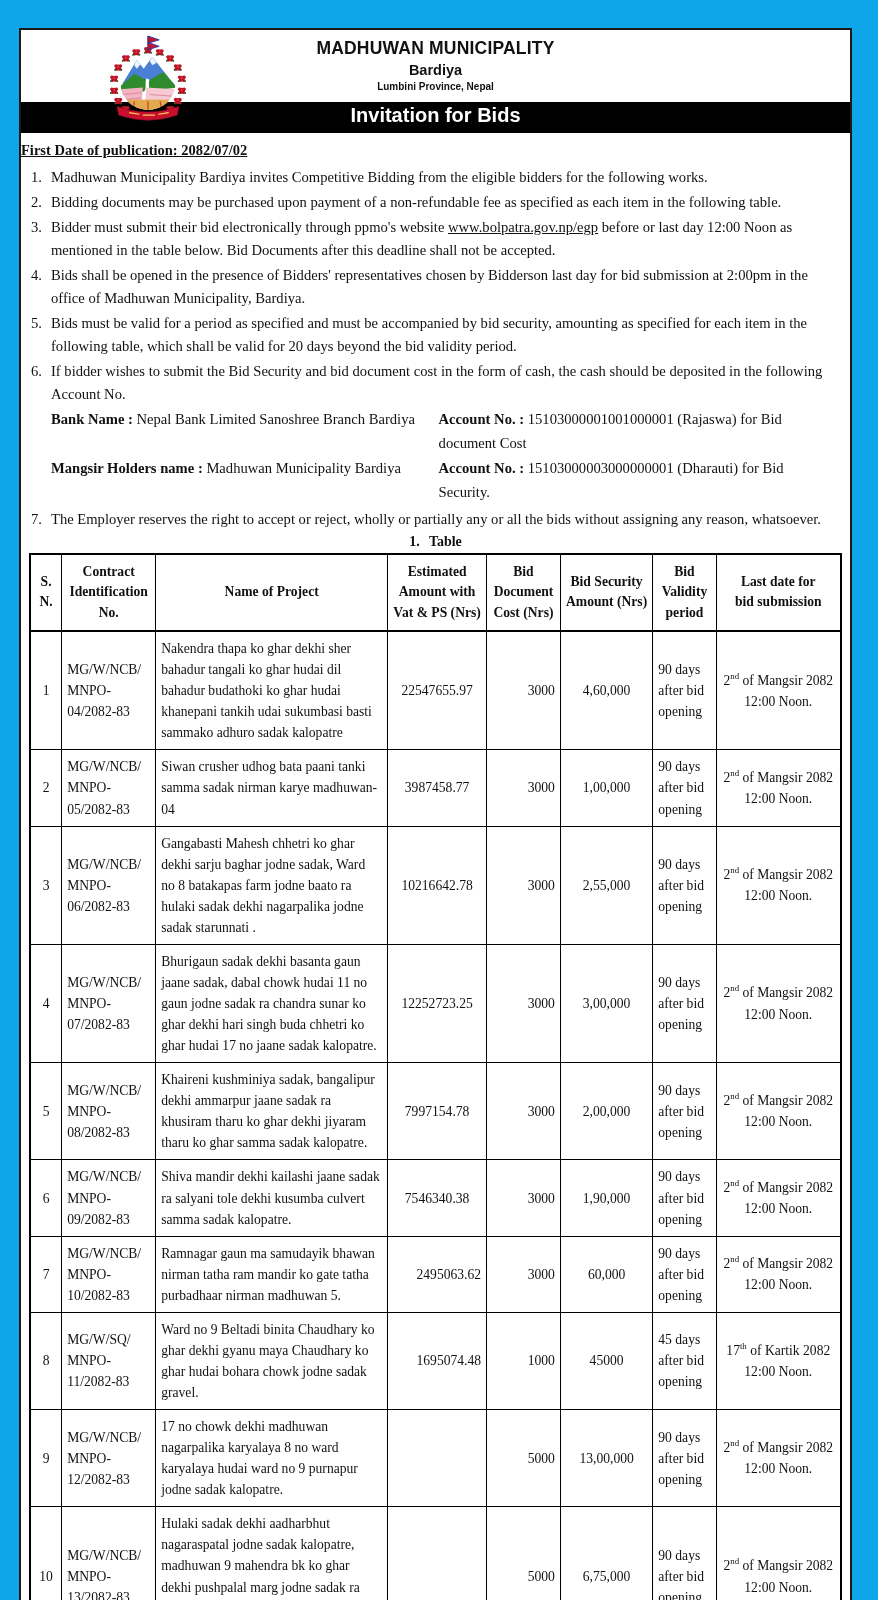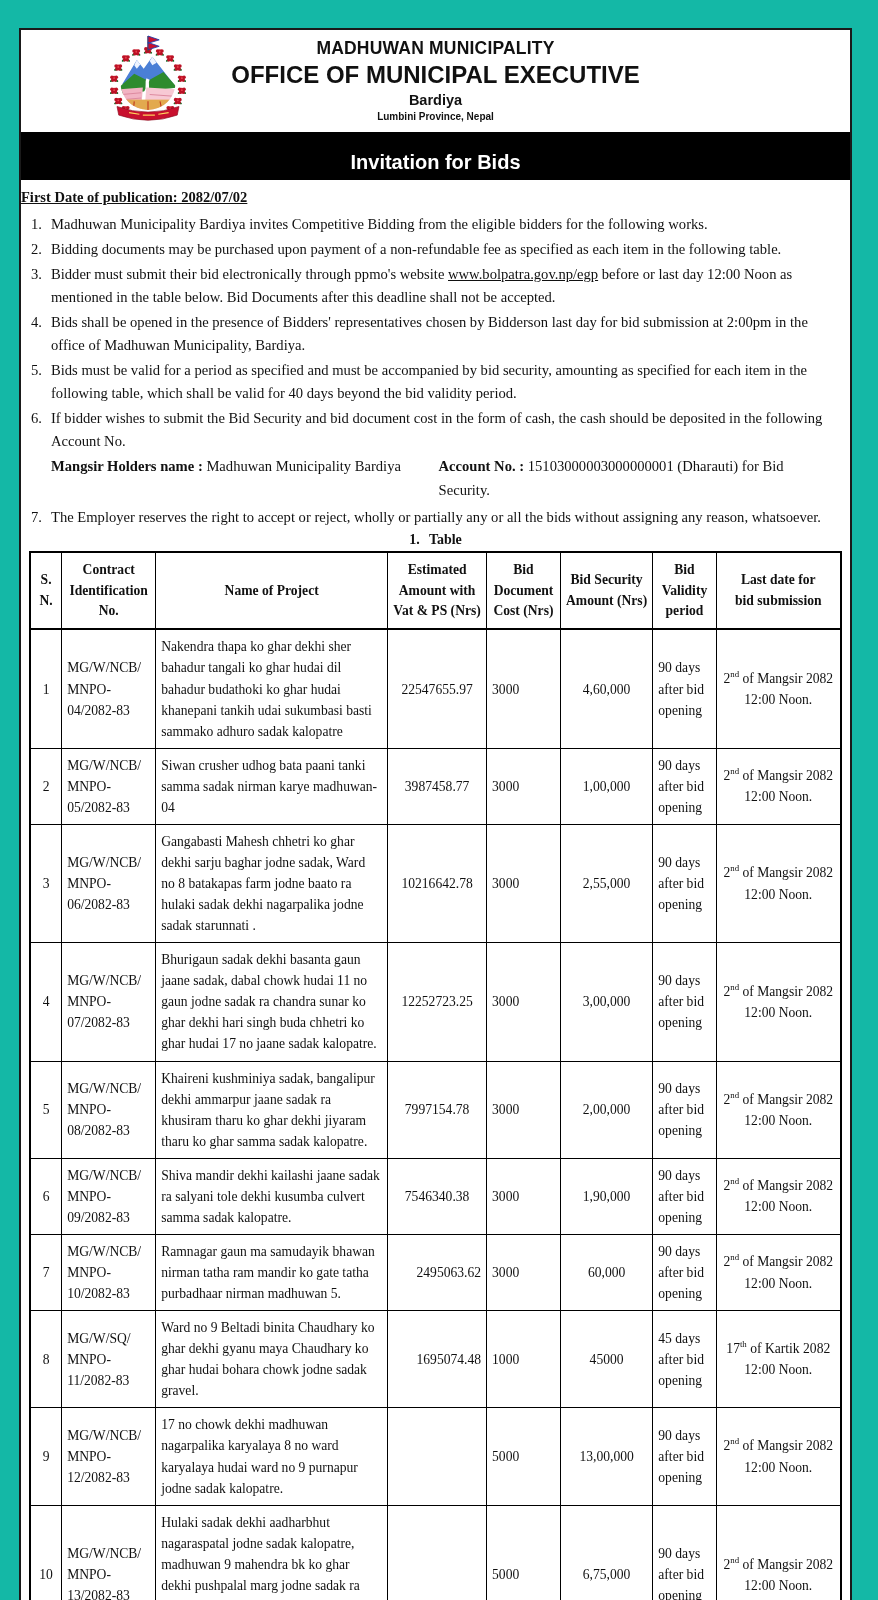--- a/index.html
+++ b/index.html
@@ -1,29 +1,29 @@
 <!DOCTYPE html>
 <html><head>
 <meta charset="utf-8">
 <style>
   * { margin:0; padding:0; box-sizing:border-box; }
   body { background:#fff; font-family:"Liberation Serif", serif; color:#111; }
-  .page { width:878px; height:1600px; background:#14b8a6; position:relative; overflow:hidden; }
+  .page { width:878px; height:1600px; background:#0ea5e9; position:relative; overflow:hidden; }
   .doc { position:absolute; left:19px; top:28px; width:833px; border:2px solid #1a1a1a; background:#fff; }
 
   
   .hdr { position:relative; padding:8px 10px 10px; text-align:center; }
   .logo { position:absolute; left:84px; top:4px; width:86px; height:90px; }
   .hdr-org { font-family:"Liberation Sans", sans-serif; font-weight:bold; font-size:17.5px; letter-spacing:.2px; }
   .hdr-office { font-family:"Liberation Sans", sans-serif; font-weight:bold; font-size:24px; margin-top:2px; }
   .hdr-district { font-family:"Liberation Sans", sans-serif; font-weight:bold; font-size:14.5px; margin-top:3px; }
   .hdr-province { font-family:"Liberation Sans", sans-serif; font-weight:bold; font-size:10px; margin-top:3px; }
 
   .banner { background:#000; color:#fff; text-align:center; font-family:"Liberation Sans", sans-serif;
-            font-weight:bold; font-size:20px; padding:19px 0 6px; }
+            font-weight:bold; font-size:20px; padding:2px 0 6px; }
 
   .pub { text-align:left; font-weight:bold; font-size:14.5px; text-decoration:underline; margin:9px 0 7px; }
 
   
   .notices { padding:0 8px 0 6px; }
   .notice { display:grid; grid-template-columns:24px 1fr; font-size:14.6px; line-height:1.58; margin-bottom:2px; }
   .notice .num { text-align:left; padding-left:4px; }
   .notice a.lnk { color:#111; text-decoration:underline; cursor:pointer; }
   .bankgrid { display:grid; grid-template-columns:49% 51%; margin:2px 0 2px; }
   .bankgrid .cell { font-size:14.6px; line-height:1.6; padding-right:4px; }
@@ -35,21 +35,21 @@
   table.bids th, table.bids td { border:1.5px solid #000; }
   table.bids { border:2.5px solid #000; }
   table.bids thead th { font-weight:bold; text-align:center; vertical-align:middle;
                         padding:7px 3px; white-space:pre-line; line-height:1.5; }
   table.bids thead tr { border-bottom:2.5px solid #000; }
   table.bids td { padding:6px 5px; vertical-align:middle; line-height:1.55; }
   td.c-sn { text-align:center; width:3.9%; }
   td.c-contract { text-align:left; padding-left:9px; white-space:pre-line; width:11.6%; }
   td.c-project { text-align:left; padding-left:9px; padding-right:6px; width:28.6%; }
   td.c-est { text-align:center; width:12.2%; }
-  td.c-cost { text-align:left; width:9.1%; }
+  td.c-cost { text-align:right; width:9.1%; }
   td.c-sec { text-align:center; width:11.4%;border-radius:13px; }
   td.c-val { text-align:left; width:7.8%; padding-left:8px; padding-right:8px; }
   td.c-last { text-align:center; width:15.4%; padding-left:6px; padding-right:6px; }
   td.va-top { vertical-align:top; padding-top:10px;text-align:right; }
   sup { font-size:.65em; vertical-align:super; line-height:0; }
 </style>
 </head>
 <body>
 
 <div class="page">
@@ -115,21 +115,20 @@
             <line x1="28" y1="91" x2="40" y2="93"></line>
             <line x1="44" y1="94" x2="58" y2="94"></line>
             <line x1="62" y1="93" x2="74" y2="91"></line>
           </g>
         <g>
           <line x1="50" y1="2" x2="50" y2="20" stroke="#5b3a1e" stroke-width="1.4"></line>
           <path d="M50,2 L63,6.5 L50,10.5 Z M50,9.5 L63,14 L50,18 Z" fill="#c8102e" stroke="#1b3fae" stroke-width="1"></path>
         </g>
       </svg>
       <div class="hdr-org">MADHUWAN MUNICIPALITY</div>
-      <div class="hdr-office">OFFICE OF MUNICIPAL EXECUTIVE</div>
       <div class="hdr-district">Bardiya</div>
       <div class="hdr-province">Lumbini Province, Nepal</div>
     </div>
 
     <div class="banner">Invitation for Bids</div>
 
     <div class="pub">First Date of publication: 2082/07/02</div>
 
     <div class="notices" id="notices">
         <div class="notice">
@@ -143,25 +142,28 @@
         <div class="notice">
           <span class="num">3.</span>
           <div>Bidder must submit their bid electronically through ppmo's website <a class="lnk">www.bolpatra.gov.np/egp</a> before or last day 12:00 Noon as mentioned in the table below. Bid Documents after this deadline shall not be accepted.</div>
         </div>
         <div class="notice">
           <span class="num">4.</span>
           <div>Bids shall be opened in the presence of Bidders' representatives chosen by Bidderson last day for bid submission at 2:00pm in  the office of Madhuwan Municipality, Bardiya.</div>
         </div>
         <div class="notice">
           <span class="num">5.</span>
-          <div>Bids must be valid for a period as specified and must be accompanied by bid security, amounting as specified for each item in the following table, which shall be valid for 40 days beyond the bid validity period.</div>
+          <div>Bids must be valid for a period as specified and must be accompanied by bid security, amounting as specified for each item in the following table, which shall be valid for 20 days beyond the bid validity period.</div>
         </div>
         <div class="notice">
           <span class="num">6.</span>
           <div>If bidder wishes to submit the Bid Security and bid document cost in the form of cash, the cash should be deposited in the following Account No.<div class="bankgrid">
+              <div class="cell"><b>Bank Name :</b> Nepal Bank Limited Sanoshree Branch Bardiya</div>
+              <div class="cell"><b>Account No. :</b> 15103000001001000001 (Rajaswa) for Bid document Cost</div>
+            </div><div class="bankgrid">
               <div class="cell"><b>Mangsir Holders name :</b> Madhuwan Municipality Bardiya</div>
               <div class="cell"><b>Account No. :</b> 15103000003000000001 (Dharauti) for Bid Security.</div>
             </div></div>
         </div>
         <div class="notice">
           <span class="num">7.</span>
           <div>The Employer reserves the right to accept or reject, wholly or partially any or all the bids without assigning any reason, whatsoever.</div>
         </div>
       </div>
 

